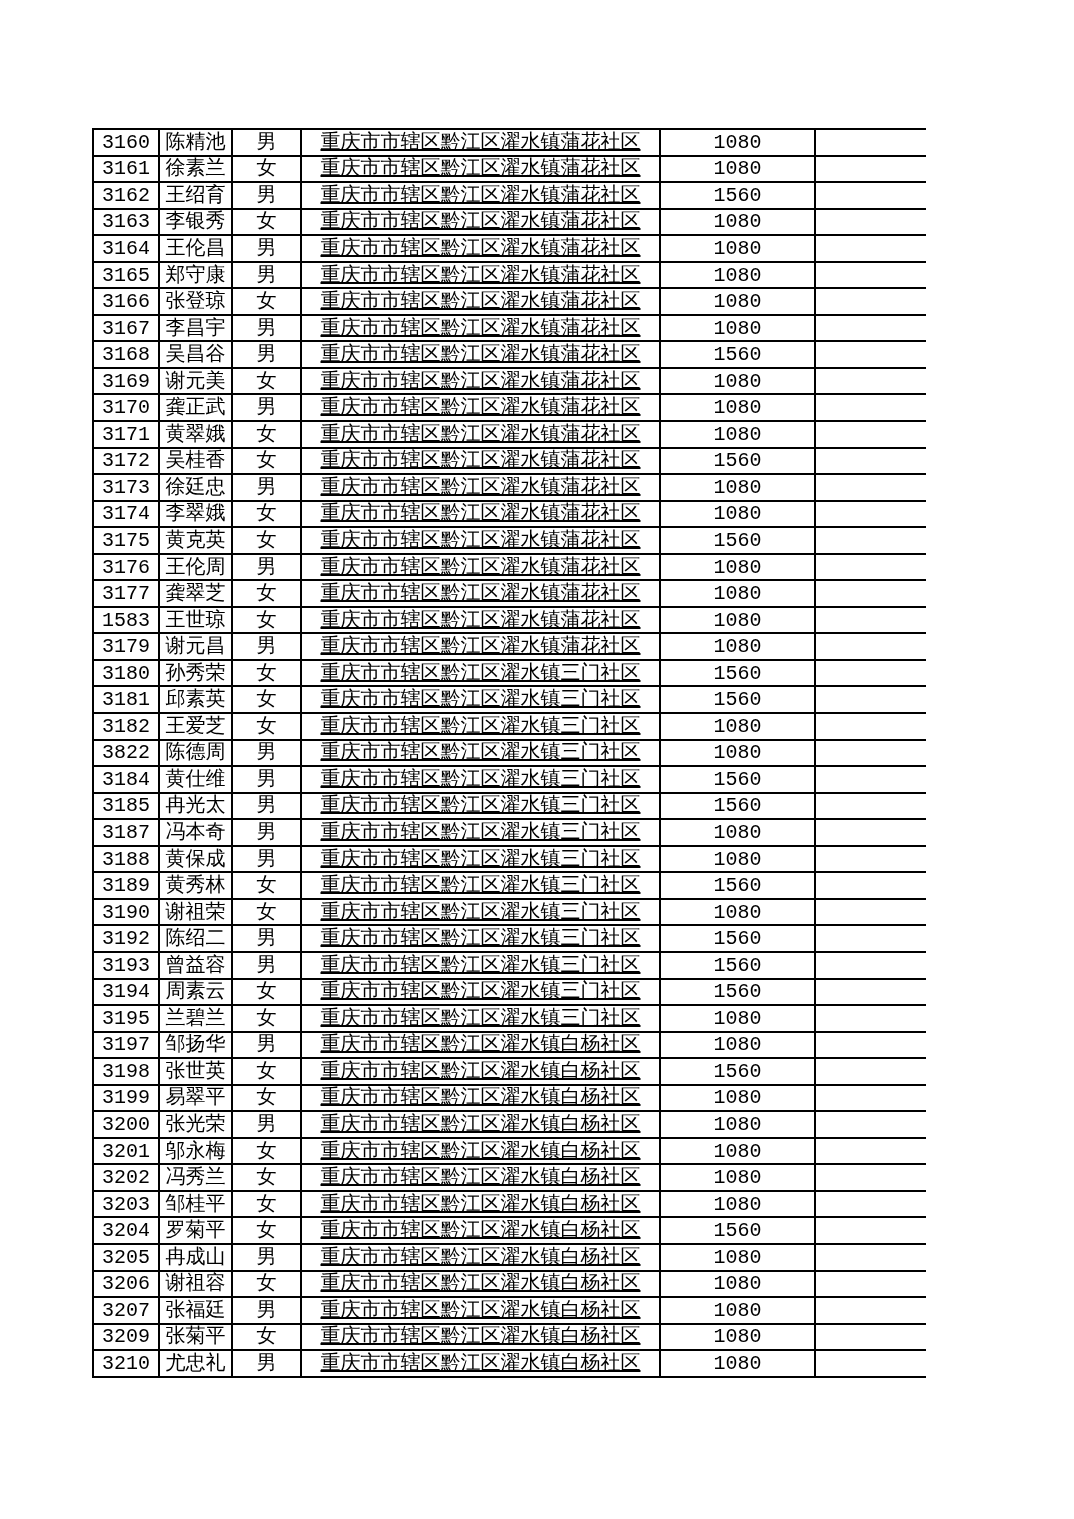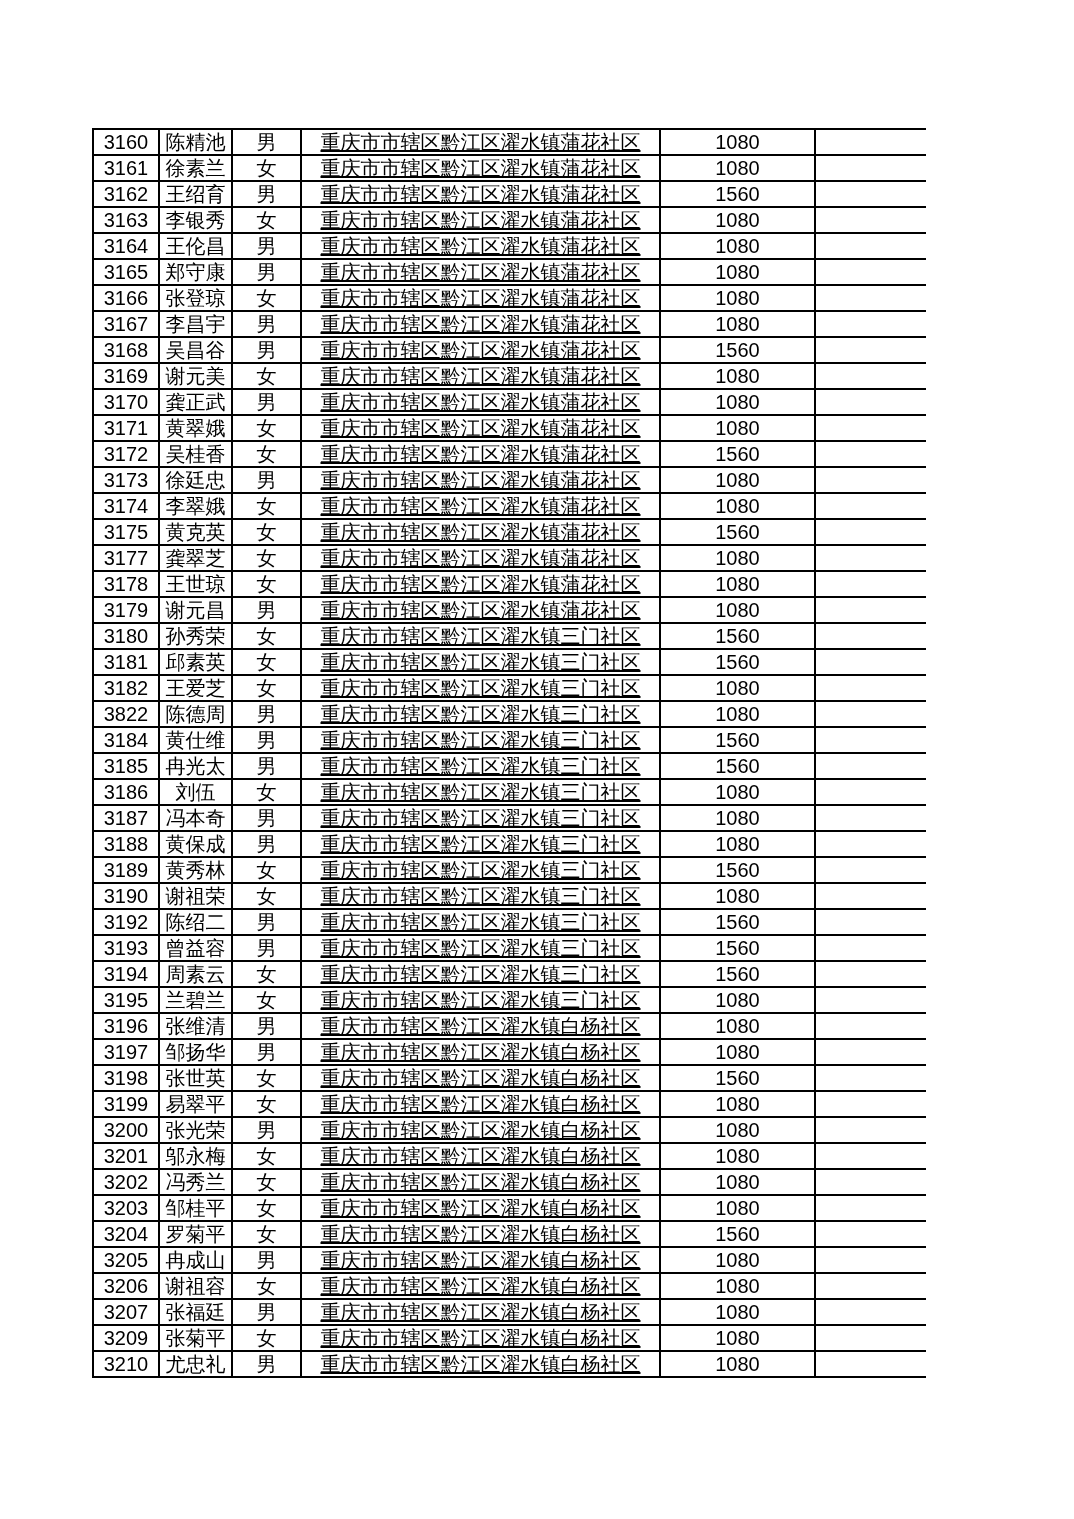--- a/index.html
+++ b/index.html
@@ -6,21 +6,21 @@
     margin: 0;
     padding: 0;
     background: #ffffff;
   }
   .page {
     position: relative;
     width: 926px;
     height: 1519px;
     background: #ffffff;
     overflow: hidden;
-    font-family: Liberation Sans, sans-serif;
+    font-family: Liberation Mono, monospace;
   }
   table.roster {
     position: absolute;
     left: 92px;
     top: 128px;
     width: 844px;
     height: 1250px;
     border-collapse: collapse;
     table-layout: fixed;
   }
@@ -175,29 +175,37 @@
         </tr>
         <tr>
           <td>3175</td>
           <td>黄克英</td>
           <td>女</td>
           <td class="address-cell">重庆市市辖区黔江区濯水镇蒲花社区</td>
           <td>1560</td>
           <td></td>
         </tr>
         <tr>
+          <td>3176</td>
+          <td>王伦周</td>
+          <td>男</td>
+          <td class="address-cell">重庆市市辖区黔江区濯水镇蒲花社区</td>
+          <td>1080</td>
+          <td></td>
+        </tr>
+        <tr>
           <td>3177</td>
           <td>龚翠芝</td>
           <td>女</td>
           <td class="address-cell">重庆市市辖区黔江区濯水镇蒲花社区</td>
           <td>1080</td>
           <td></td>
         </tr>
         <tr>
-          <td>3178</td>
+          <td>1583</td>
           <td>王世琼</td>
           <td>女</td>
           <td class="address-cell">重庆市市辖区黔江区濯水镇蒲花社区</td>
           <td>1080</td>
           <td></td>
         </tr>
         <tr>
           <td>3179</td>
           <td>谢元昌</td>
           <td>男</td>
@@ -247,28 +255,20 @@
         </tr>
         <tr>
           <td>3185</td>
           <td>冉光太</td>
           <td>男</td>
           <td class="address-cell">重庆市市辖区黔江区濯水镇三门社区</td>
           <td>1560</td>
           <td></td>
         </tr>
         <tr>
-          <td>3186</td>
-          <td>刘伍</td>
-          <td>女</td>
-          <td class="address-cell">重庆市市辖区黔江区濯水镇三门社区</td>
-          <td>1080</td>
-          <td></td>
-        </tr>
-        <tr>
           <td>3187</td>
           <td>冯本奇</td>
           <td>男</td>
           <td class="address-cell">重庆市市辖区黔江区濯水镇三门社区</td>
           <td>1080</td>
           <td></td>
         </tr>
         <tr>
           <td>3188</td>
           <td>黄保成</td>
@@ -315,28 +315,20 @@
           <td>女</td>
           <td class="address-cell">重庆市市辖区黔江区濯水镇三门社区</td>
           <td>1560</td>
           <td></td>
         </tr>
         <tr>
           <td>3195</td>
           <td>兰碧兰</td>
           <td>女</td>
           <td class="address-cell">重庆市市辖区黔江区濯水镇三门社区</td>
-          <td>1080</td>
-          <td></td>
-        </tr>
-        <tr>
-          <td>3196</td>
-          <td>张维清</td>
-          <td>男</td>
-          <td class="address-cell">重庆市市辖区黔江区濯水镇白杨社区</td>
           <td>1080</td>
           <td></td>
         </tr>
         <tr>
           <td>3197</td>
           <td>邹扬华</td>
           <td>男</td>
           <td class="address-cell">重庆市市辖区黔江区濯水镇白杨社区</td>
           <td>1080</td>
           <td></td>

